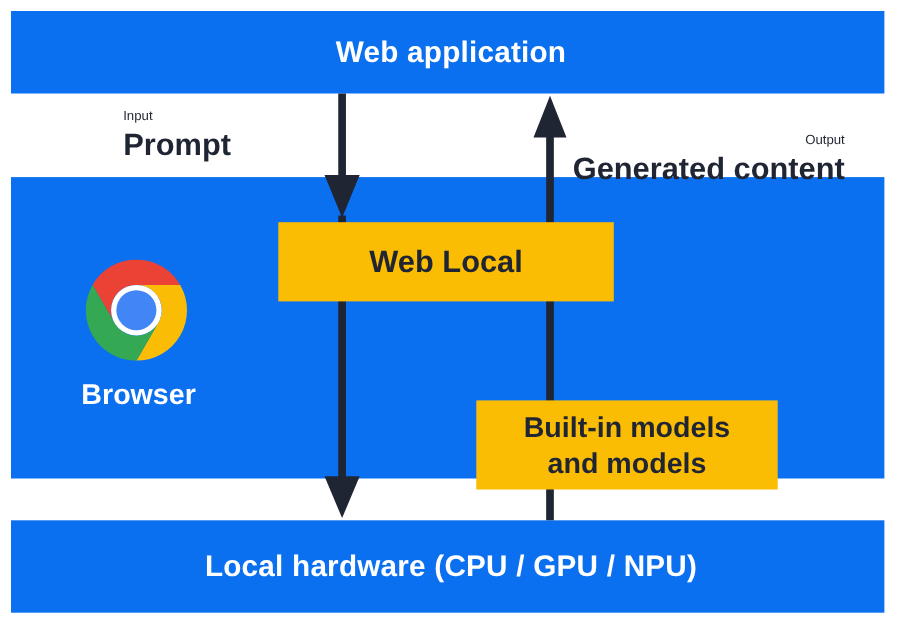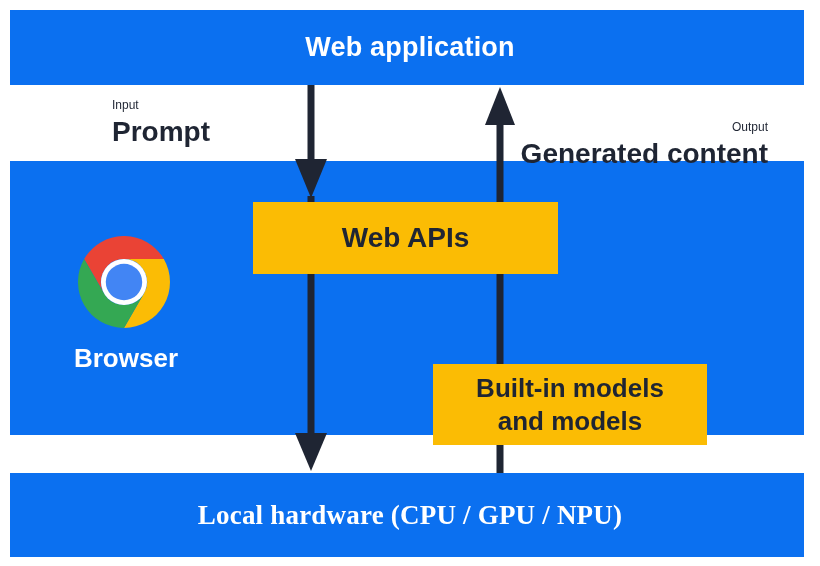--- a/index.html
+++ b/index.html
@@ -31,21 +31,21 @@
     left:10px;
     width:800px;
     background:var(--band-blue);
     z-index:1;
     display:flex;
     align-items:center;
     justify-content:center;
   }
   .band-top{ top:10px; height:75px; }
   .band-middle{ top:161px; height:274px; }
-  .band-bottom{ top:473px; height:84px;font-family:Liberation Serif, serif; }
+  .band-bottom{ top:473px; height:84px; }
   .band-title{
     color:var(--white);
     font-weight:bold;
     font-size:27px;
     letter-spacing:.2px;
   }
   .io-group{
     position:absolute;
     top:98px;
     z-index:3;
@@ -140,21 +140,21 @@
       <line x1="311" y1="196" x2="311" y2="438"></line>
       <polygon points="295,433 327,433 311,471"></polygon>
     </g>
     <g>
       <polygon points="485,125 515,125 500,87"></polygon>
       <line x1="500" y1="123" x2="500" y2="473"></line>
     </g>
   </svg>
 
   <div class="box box-web-apis">
-    <span>Web APIs</span>
+    <span>Web Local</span>
   </div>
 
   <div class="box box-builtin">
     <span>Built-in models</span>
     <span>and models</span>
   </div>
 
   <div class="chrome-icon-wrap">
     <svg viewBox="0 0 48 48" xmlns="http://www.w3.org/2000/svg">
       <path class="c-red" d="M23.9947 12h20.7846a23.9947 23.9947 0 0 0-41.5692.0005L13.6024 30l.0031-.0008A11.9852 11.9852 0 0 1 23.9947 12z"></path>

